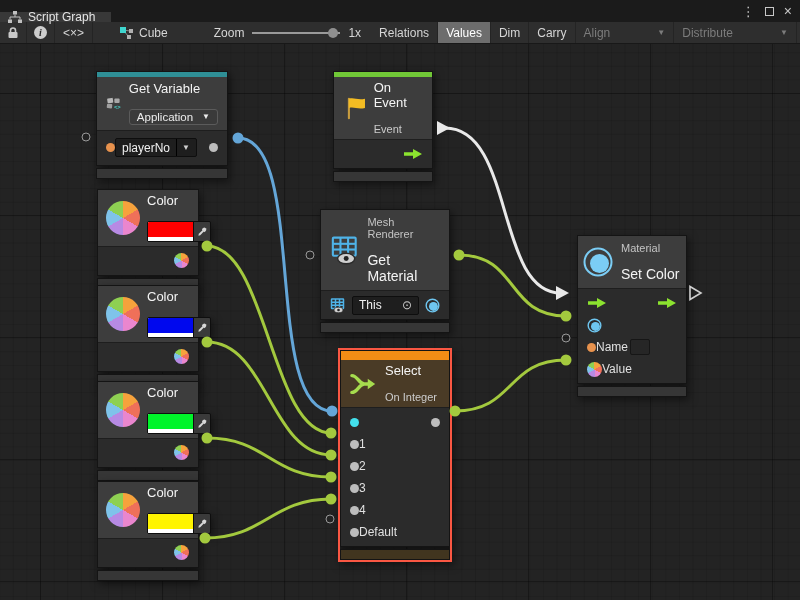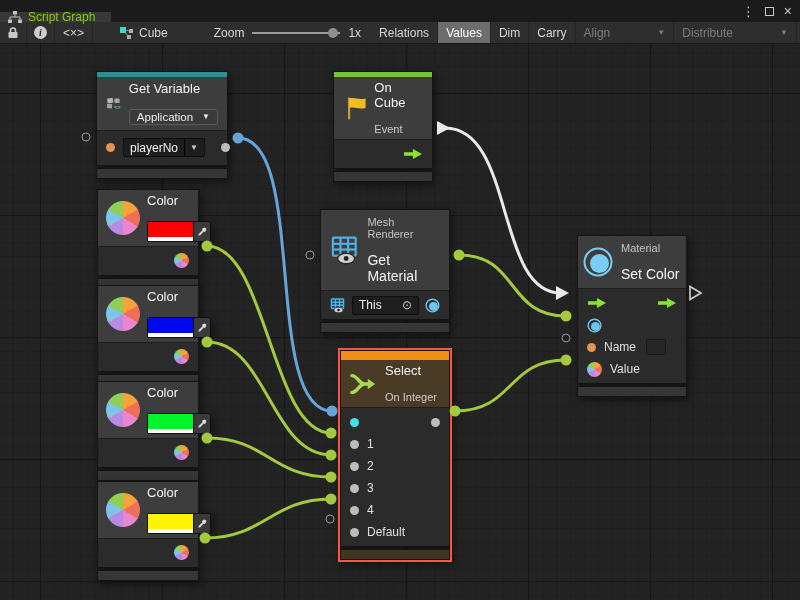--- a/index.html
+++ b/index.html
@@ -6,21 +6,21 @@
     --wire-green:#a3c93e; --wire-blue:#64a6d8; --wire-white:#e9e9e9;
     --accent-teal:#2f8f96; --accent-green:#71c837; --accent-orange:#f28d15;
     --selection-red:#fa5743; --port-cyan:#43e0ec; --port-orange:#e8924d; --flow-green:#8ce32f;
   }
   *{margin:0;padding:0;box-sizing:border-box;}
   html,body{width:800px;height:600px;overflow:hidden;}
   body{font-family:"Liberation Sans",sans-serif;background:#232323;color:#d8d8d8;}
 
   
   .titlebar{height:22px;background:#1b1b1b;display:flex;align-items:stretch;}
-  .tab{display:flex;align-items:center;gap:6px;padding:0 16px 0 8px;background:#383838;color:#84cc16;font-size:12px;margin-top:12px;}
+  .tab{display:flex;align-items:center;gap:6px;padding:0 16px 0 8px;background:#383838;color:#e5e5e5;font-size:12px;margin-top:12px;}
   .win-controls{margin-left:auto;display:flex;align-items:center;gap:10px;padding-right:8px;color:#c8c8c8;}
   .kebab{font-size:13px;line-height:1;}
   .maxbox{width:9px;height:9px;border:1.5px solid #c8c8c8;}
   .closex{font-size:14px;line-height:1;}
 
   
   .toolbar{height:22px;background:#2e2e2e;border-bottom:1px solid #181818;display:flex;align-items:stretch;font-size:12px;color:#d6d6d6;}
   .tb-btn{display:flex;align-items:center;justify-content:center;gap:4px;padding:0 8px;border-right:1px solid #242424;white-space:nowrap;}
   .tb-btn.icon-btn{padding:0 7px;}
   .tb-btn.active{background:#6d6d6d;color:#fff;}
@@ -51,21 +51,21 @@
   .node{position:absolute;font-size:12px;color:#e0e0e0;z-index:2;filter:drop-shadow(2px 3px 4px rgba(0,0,0,.5));}
   .node-main{border:1px solid #141414;background:#2b2b2b;}
   .colorbar{height:5px;}
   .node-header{background:#3d3d3d;display:flex;align-items:center;gap:7px;padding:5px 9px;}
   .node-body{border-top:1px solid #1e1e1e;background:#2b2b2b;padding:3px 0;}
   .node-footer{height:11px;background:#363636;border:1px solid #141414;margin-top:2px;}
   .hdr-col{display:flex;flex-direction:column;gap:12px;}
   .ctx{font-size:11px;color:#c4c4c4;line-height:1.1;}
   .ttl{font-size:13px;color:#f4f4f4;line-height:1.15;}
   .sub{font-size:11px;color:#cccccc;line-height:1.1;}
-  .port-row{display:flex;align-items:center;height:22px;padding:0 9px;gap:8px;}
+  .port-row{display:flex;align-items:center;height:22px;padding:0 9px;gap:0;}
   .dot{width:9px;height:9px;border-radius:50%;background:#bdbdbd;flex:none;}
   .dot.orange{background:var(--port-orange);} .dot.cyan{background:var(--port-cyan);}
   .hollow-port{position:absolute;width:9px;height:9px;border:1.5px solid #9a9a9a;border-radius:50%;transform:translate(-50%,-50%);z-index:2;}
   .spacer{flex:1;}
   .wheel{border-radius:50%;flex:none;background:conic-gradient(#f6a23c 0 60deg,#ef7059 0 120deg,#ea86ce 0 180deg,#b78ae4 0 240deg,#7fc3ea 0 300deg,#8ed052 0 360deg);}
   .wheel.big{width:34px;height:34px;} .wheel.small{width:15px;height:15px;}
   .field{background:#1e1e1e;border:1px solid #0e0e0e;border-radius:2px;color:#f0f0f0;font-size:12px;height:19px;display:flex;align-items:center;padding:0 6px;gap:4px;}
   .field .fcaret{border-left:1px solid #000;margin-left:2px;padding-left:5px;font-size:8px;color:#cfcfcf;align-self:stretch;display:flex;align-items:center;}
   .dropdown{background:#3a3a3a;border:1px solid #5b5b5b;border-radius:3px;font-size:11.5px;color:#ececec;padding:1px 7px;display:inline-flex;align-items:center;gap:6px;width:max-content;}
   .swatch{display:flex;height:21px;border:1px solid #0e0e0e;border-radius:2px;overflow:hidden;width:64px;}
@@ -190,21 +190,21 @@
 
   <div class="node" style="left:333px;top:27px;width:100px;">
     <div class="node-main">
       <div class="colorbar" style="background:var(--accent-green);"></div>
       <div class="node-header" style="padding:4px 9px;">
         <svg width="26" height="28" viewBox="0 0 28 30">
           <path d="M7 4 L7 27" stroke="#c79c3f" stroke-width="2.5" stroke-linecap="round"></path>
           <path d="M7 4 C13 2 17 6 26 4 L26 15 C17 17 13 13 7 15 Z" fill="#f3bc23"></path>
         </svg>
         <div class="hdr-col">
-          <span class="ttl">On Cube</span>
+          <span class="ttl">On Event</span>
           <span class="sub">Event</span>
         </div>
       </div>
       <div class="node-body" style="padding:3px 0;">
         <div class="port-row">
           <span class="spacer"></span>
           <svg class="flow-arrow" width="20" height="12" viewBox="0 0 20 12">
               <path d="M1 4.2 H10 V1 L19 6 L10 11 V7.8 H1 Z"></path>
             </svg>
         </div>

